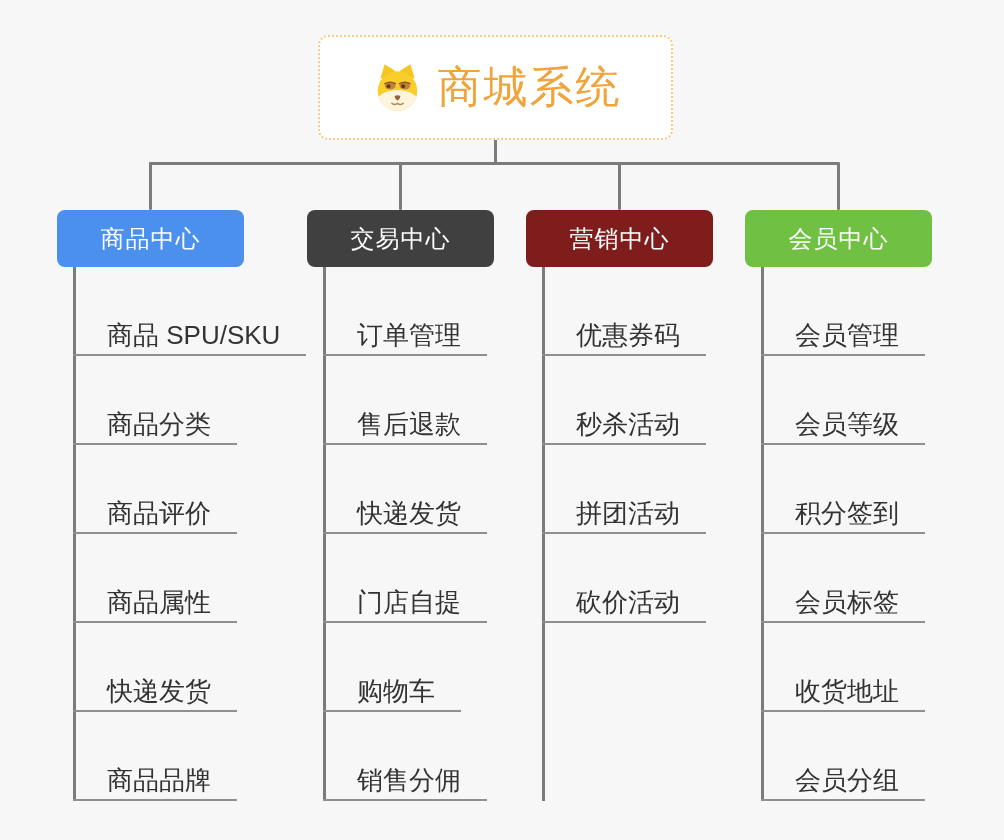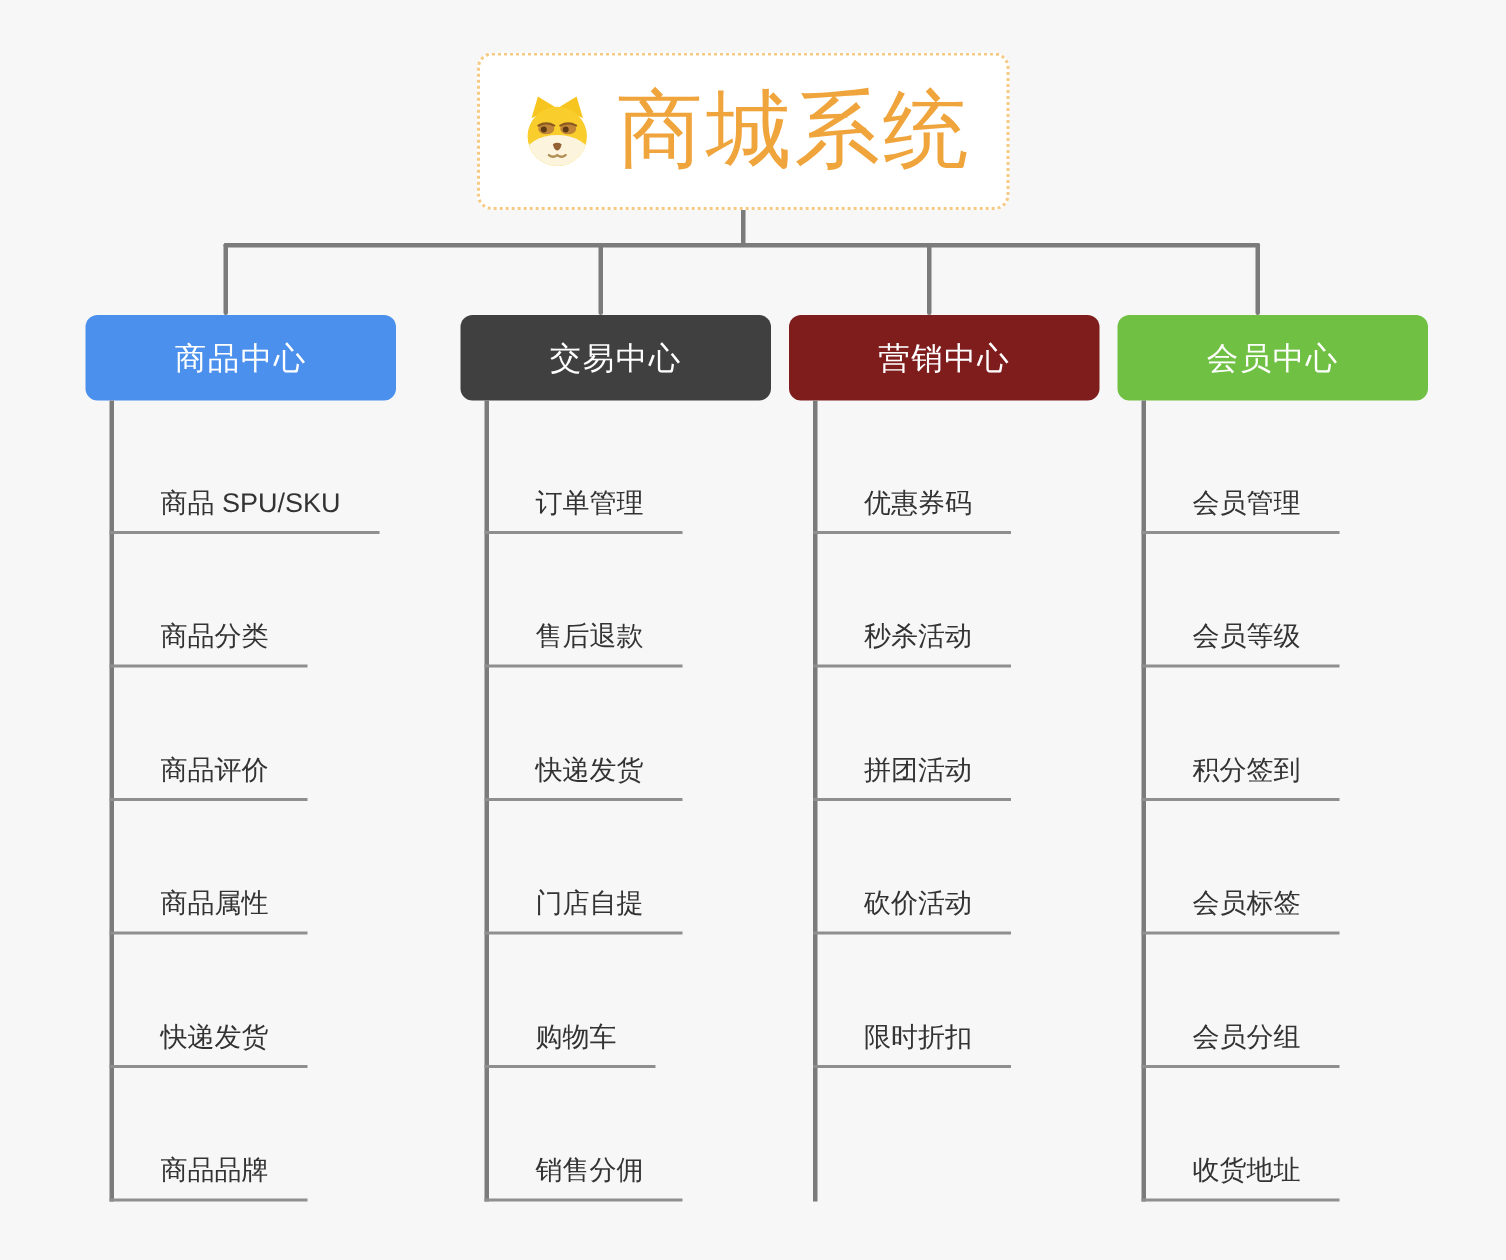--- a/index.html
+++ b/index.html
@@ -12,40 +12,40 @@
     background:#f7f7f7; overflow:hidden;
   }
   
   .root-node {
     position:absolute; left:318px; top:35px; width:355px; height:105px;
     box-sizing:border-box; background:#ffffff;
     border:2px dotted var(--root-border);
     border-radius:10px;
     display:flex; align-items:center; justify-content:center; gap:13px;
   }
-  .root-title { font-size:57px; color:var(--root-text); letter-spacing:2px; }
+  .root-title { font-size:44px; color:var(--root-text); letter-spacing:2px; }
   .dog-icon { width:55px; height:55px; display:block; }
   
   .stub  { position:absolute; left:494px; top:140px; width:3px;  height:24px; background:var(--line); }
   .hline { position:absolute; left:149px; top:162px; width:691px; height:3px; background:var(--line); border-radius:2px; }
   .vdrop { position:absolute; top:162px; width:3px; height:48px; background:var(--line); border-radius:2px; }
   
   .column { position:absolute; top:210px; width:250px; }
   .branch-box {
-    width:207px; height:57px; border-radius:8px;
+    width:187px; height:57px; border-radius:8px;
     display:flex; align-items:center; justify-content:center;
-    color:#ffffff; font-size:21px; letter-spacing:1px;
+    color:#ffffff; font-size:24px; letter-spacing:1px;
   }
   .spine  { position:absolute; left:16px; top:57px; width:3px; height:534px; background:var(--line); }
   .leaves { position:absolute; left:16px; top:57px; }
   .leaf-row { height:89px; display:flex; align-items:flex-end; }
   .leaf {
     padding:0 26px 6px 34px;
     border-bottom:2px solid var(--underline);
-    font-size:18px; line-height:26px; color:var(--leaf-text);
+    font-size:26px; line-height:26px; color:var(--leaf-text);
     white-space:nowrap;
   }
 </style>
 </head>
 <body style="background: rgb(247, 247, 247);">
 
 <div class="canvas">
 
   <div class="root-node">
     <span>
@@ -158,23 +158,20 @@
   </div>
 
   <div class="leaf-row">
     <span class="leaf">拼团活动</span>
   </div>
 
   <div class="leaf-row">
     <span class="leaf">砍价活动</span>
   </div>
 
-  <div class="leaf-row">
-    <span class="leaf">限时折扣</span>
-  </div>
 
 </div>
   </div>
 
   <div class="column" style="left: 745px;">
     <div class="branch-box" style="background: rgb(111, 192, 67);">
       <span>会员中心</span>
     </div>
     <div class="spine"></div>
     <div class="leaves">
@@ -188,23 +185,23 @@
 
   <div class="leaf-row">
     <span class="leaf">积分签到</span>
   </div>
 
   <div class="leaf-row">
     <span class="leaf">会员标签</span>
   </div>
 
   <div class="leaf-row">
+    <span class="leaf">收货地址</span>
+  </div>
+
+  <div class="leaf-row">
     <span class="leaf">会员分组</span>
   </div>
-
-  <div class="leaf-row">
-    <span class="leaf">收货地址</span>
-  </div>
 </div>
   </div>
 </div>
 
 </div>
 
 </body></html>

